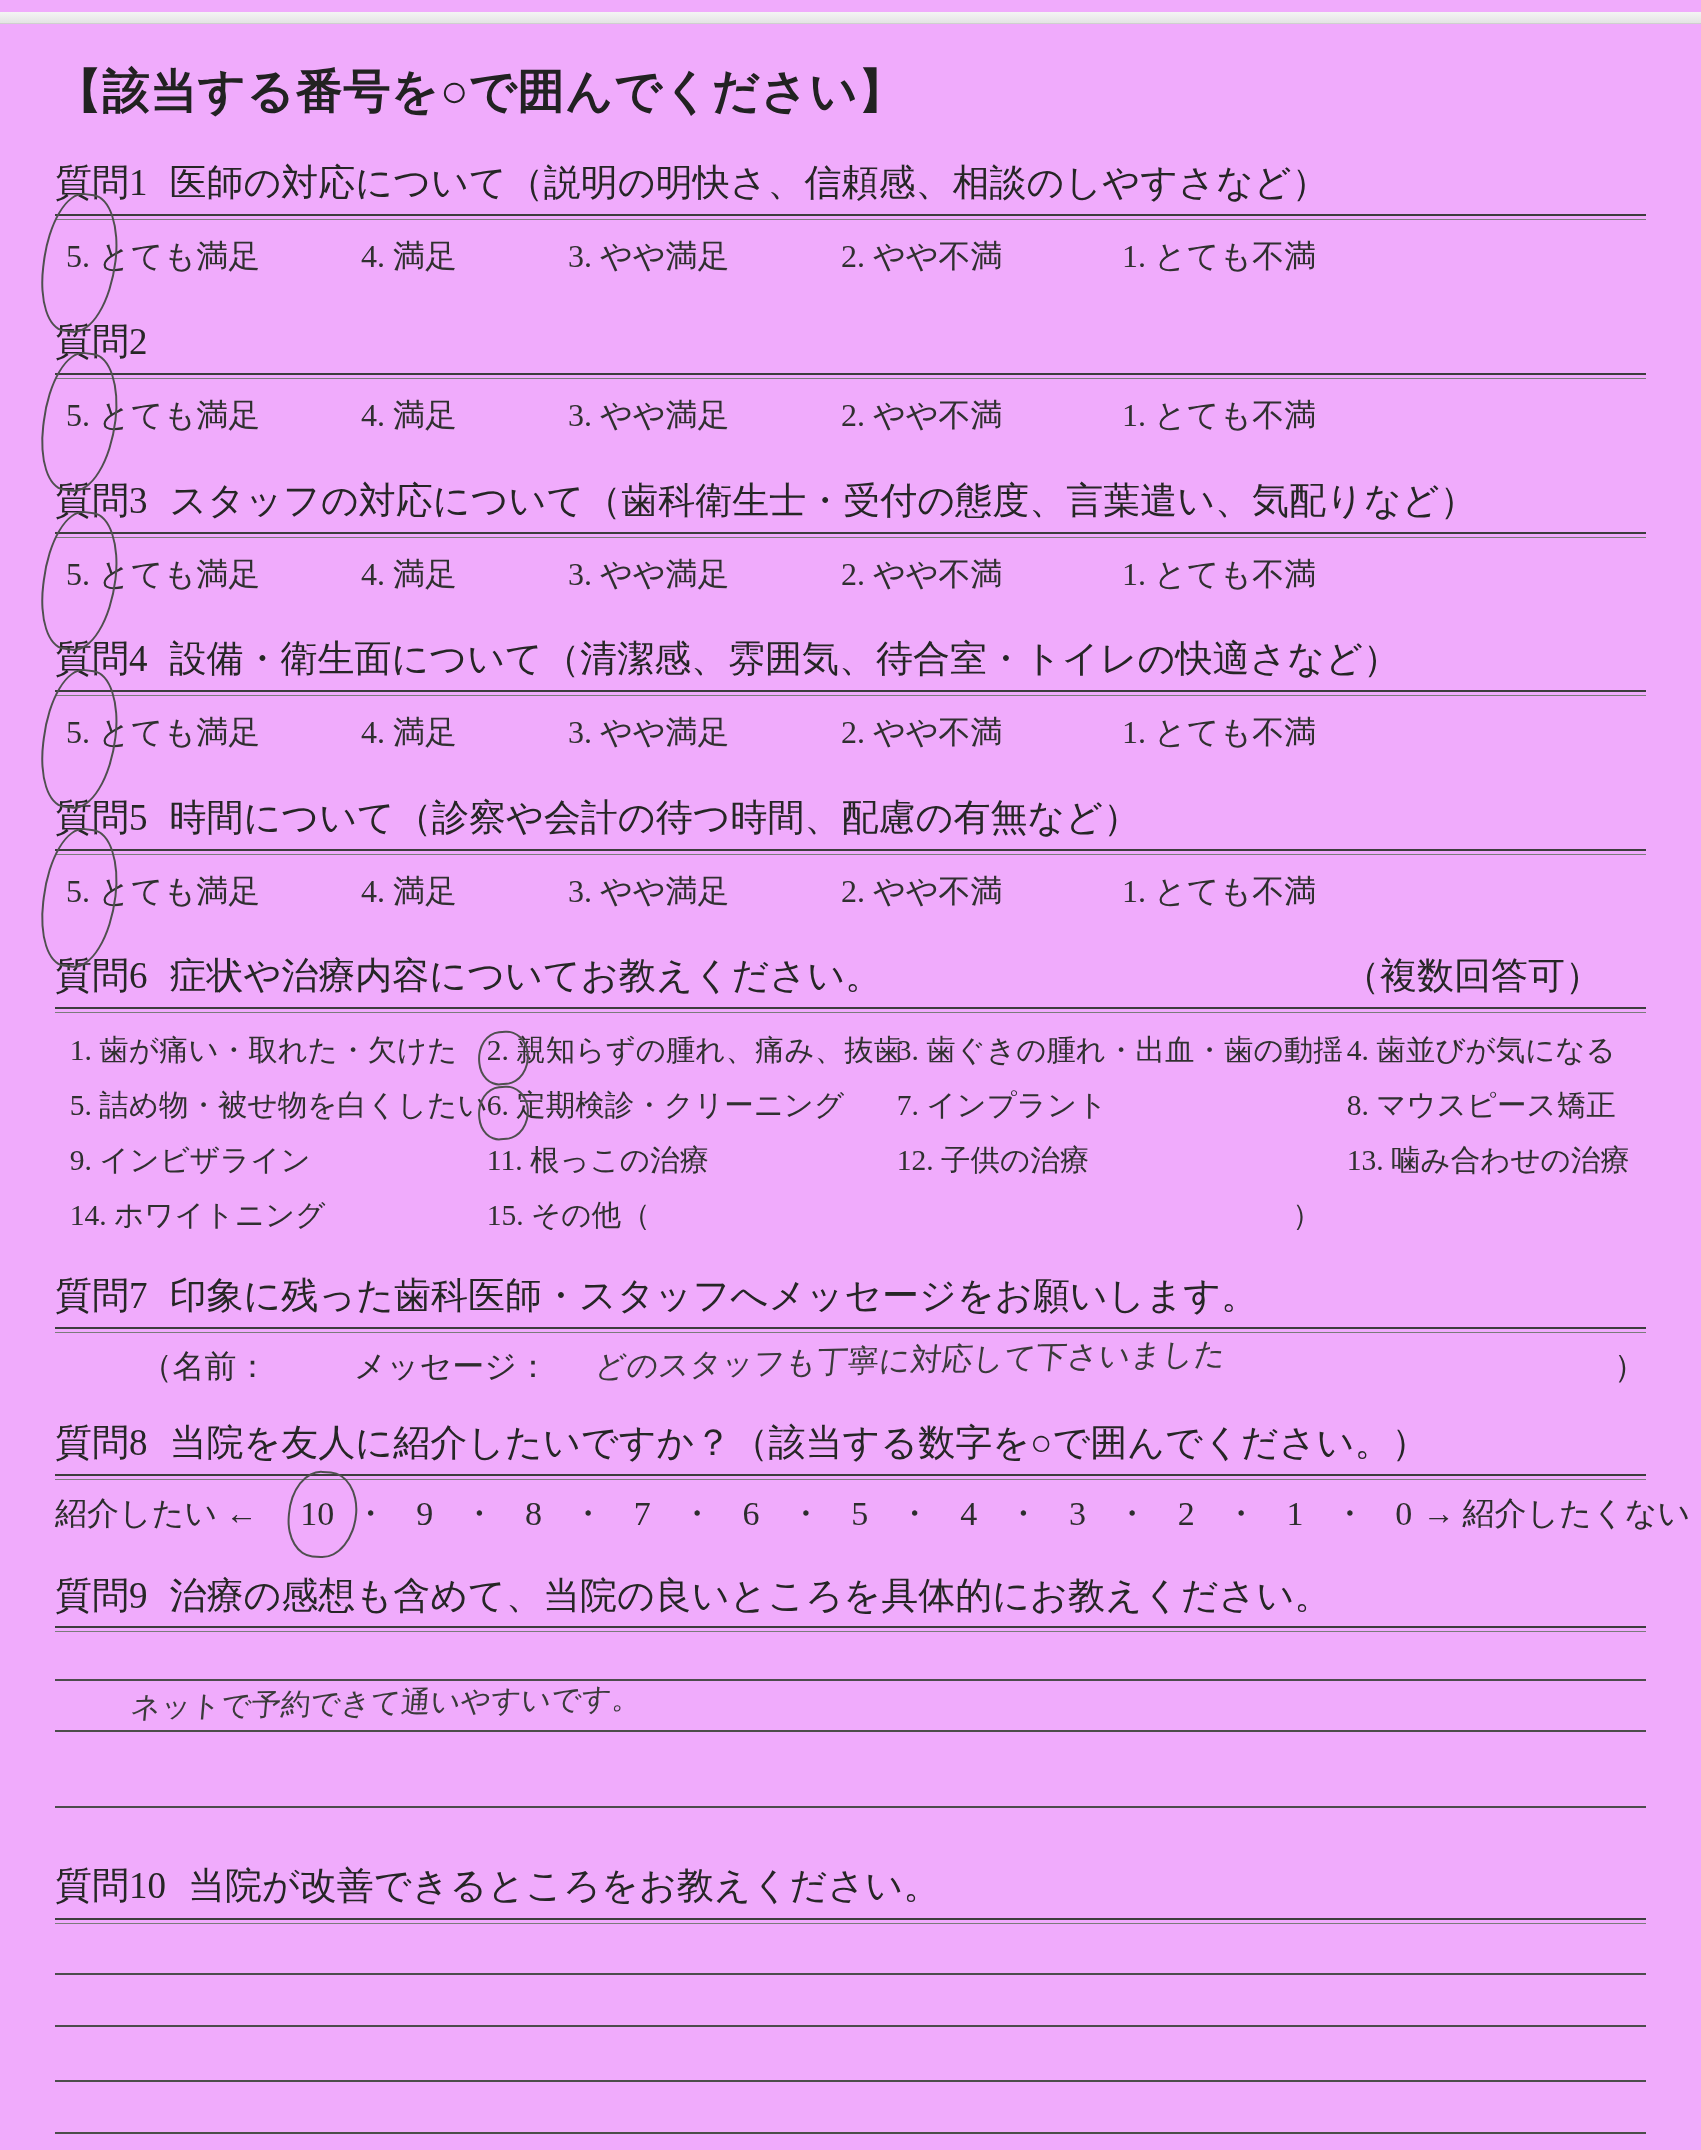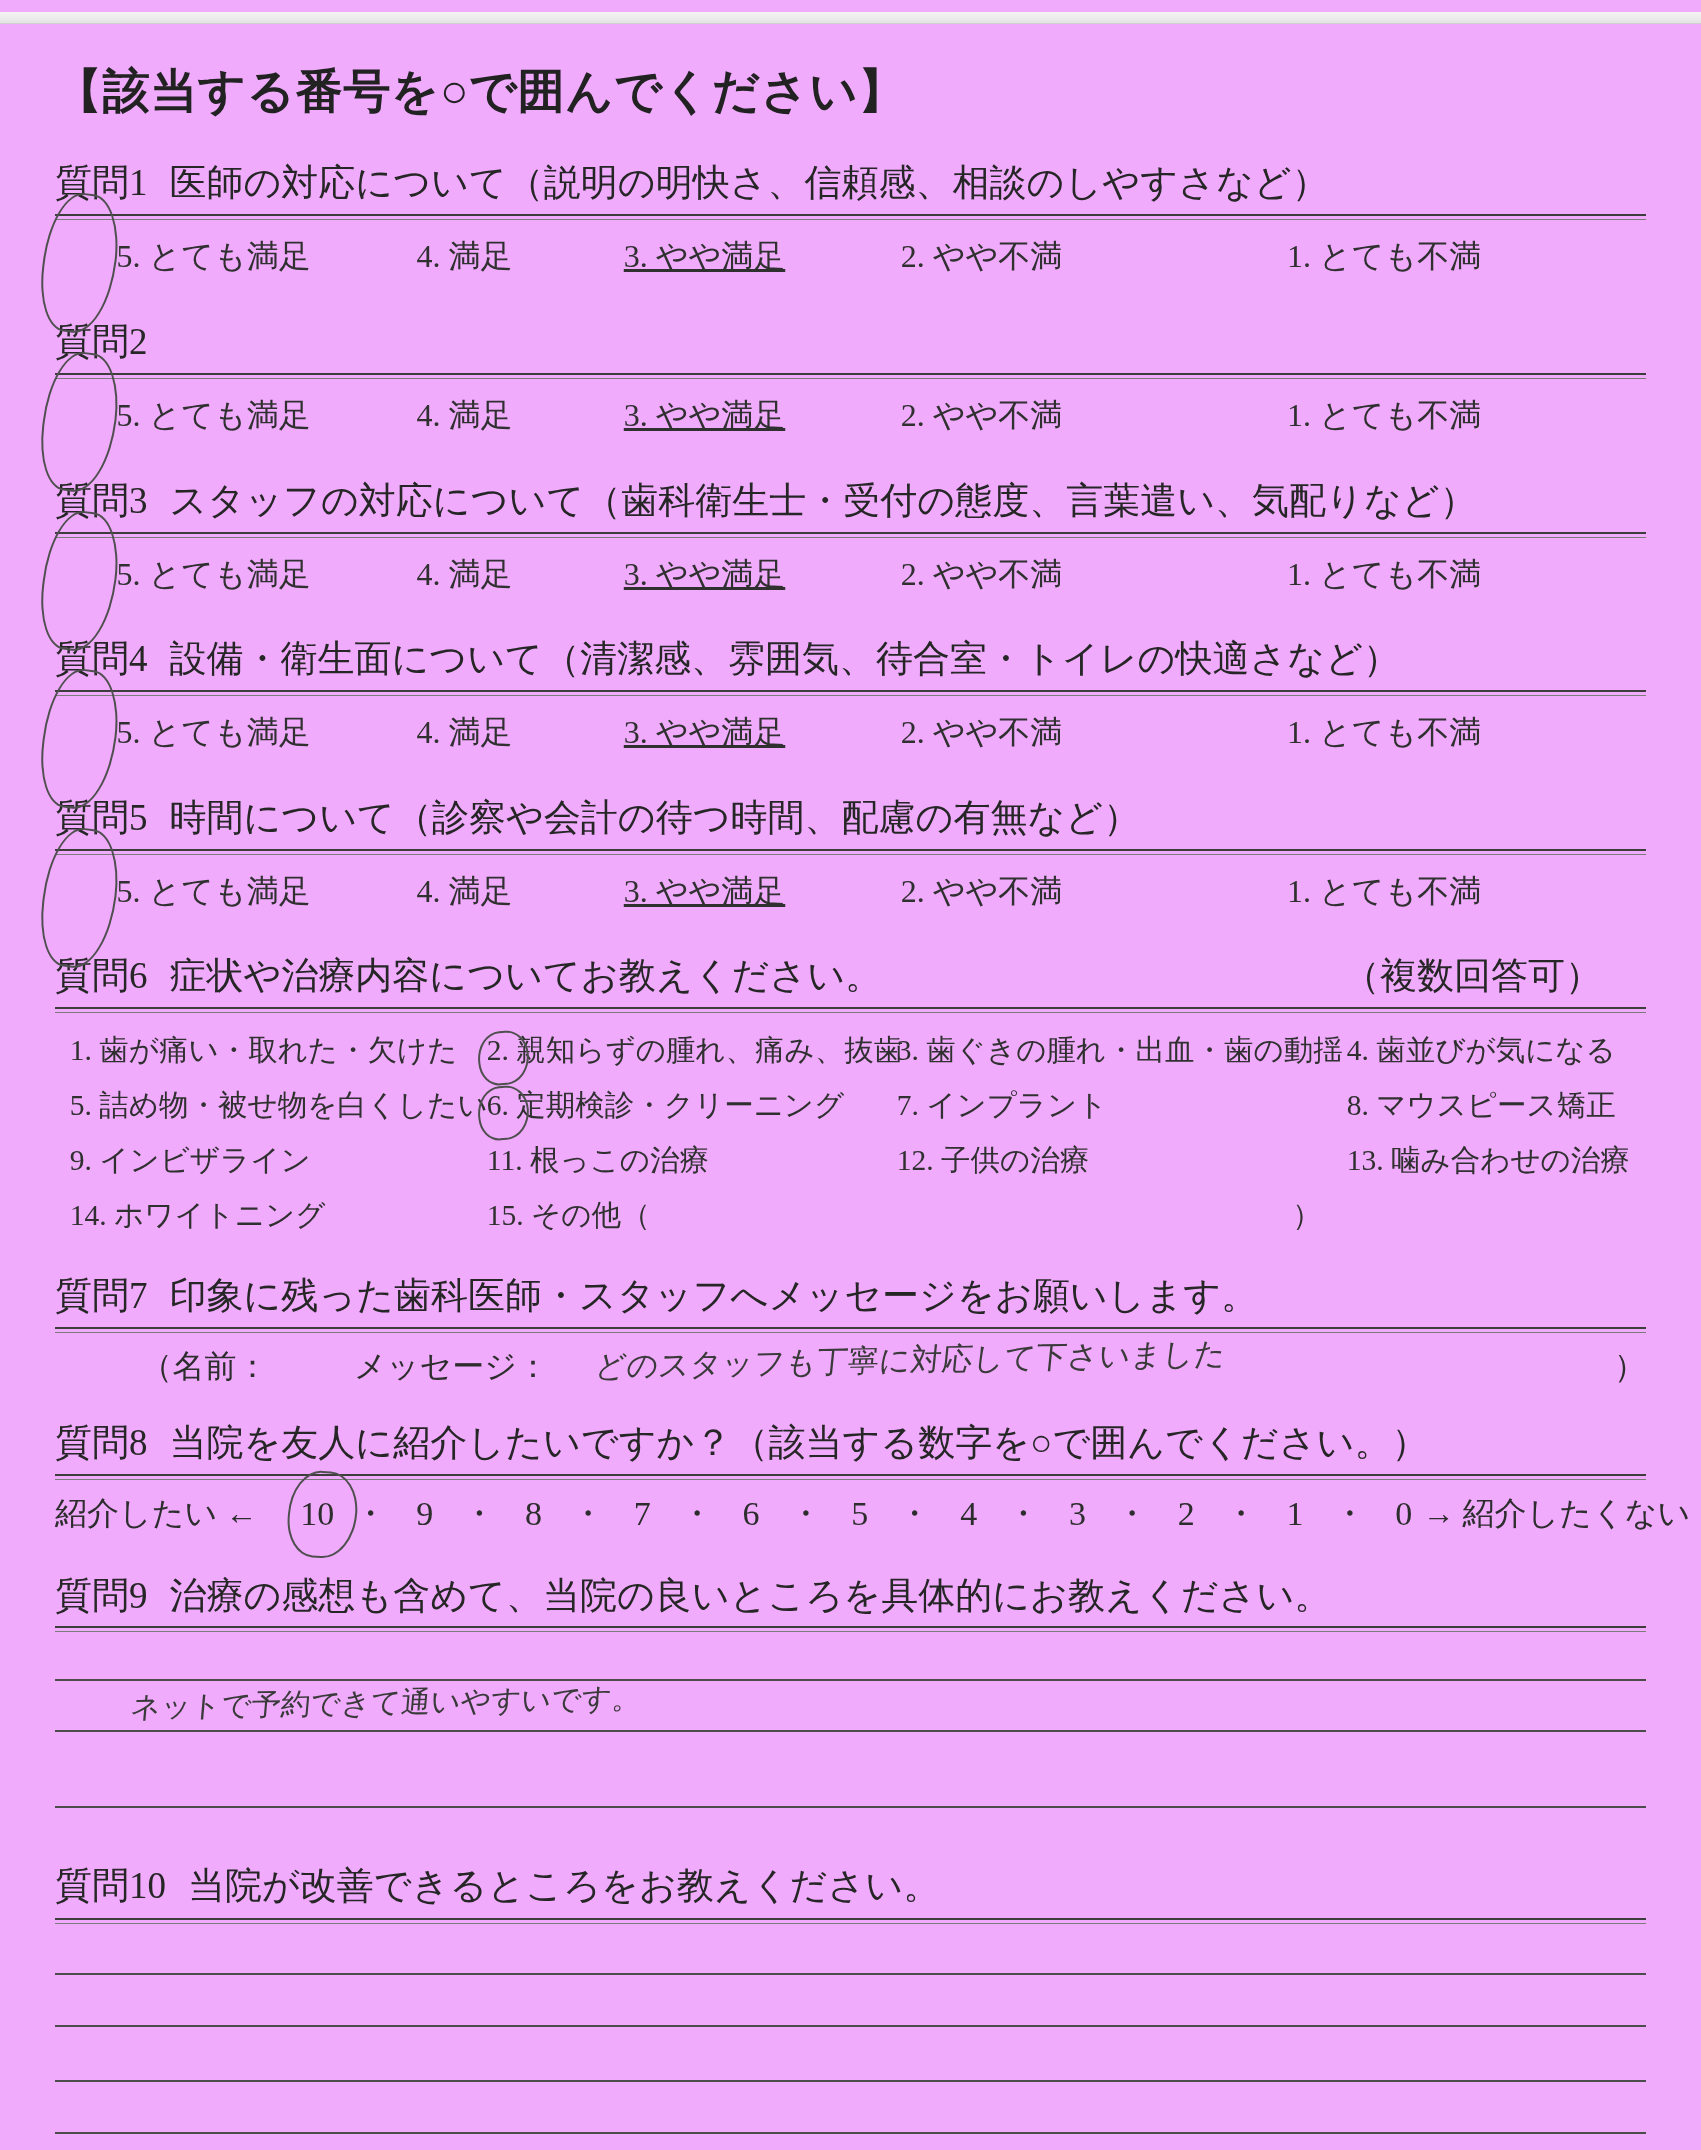--- a/index.html
+++ b/index.html
@@ -28,24 +28,24 @@
     font-size:37px;font-weight:500;line-height:1.26;margin:0;color:#262626;
   }
   .qhead .qno{white-space:nowrap;}
   .qnote{margin-left:auto;margin-right:44px;font-weight:400;}
   .sep{
     margin-top:7.4px;height:3px;
     border-top:2.2px solid #3d3d3d;border-bottom:1.5px solid #7b7b7b;
   }
   
   .opts{display:flex;margin-top:16px;font-size:32px;line-height:1.3;color:#303030;}
-  .opt{box-sizing:border-box;white-space:nowrap;text-align:center;}
+  .opt{box-sizing:border-box;white-space:nowrap;}
   .c1{width:306px;padding-left:11px;position:relative;}
   .c2{width:207px;}
-  .c3{width:273px;text-decoration:underline;}
+  .c3{width:273px;}
   .c4{width:281px;}
   .c5{flex:1;}
   
   .circle{
     position:absolute;border:2.2px solid #4f4f4f;pointer-events:none;
     border-radius:52% 48% 55% 45% / 60% 52% 62% 50%;
   }
   .circle-rating{width:69px;height:136px;left:-11.8px;top:-43px;transform:rotate(7deg);}
   .circle-small{width:47px;height:50px;left:-8.9px;top:0px;transform:rotate(-5deg);}
   .circle-ten{width:65px;height:83px;left:-11.8px;top:-20.7px;transform:rotate(4deg);}

